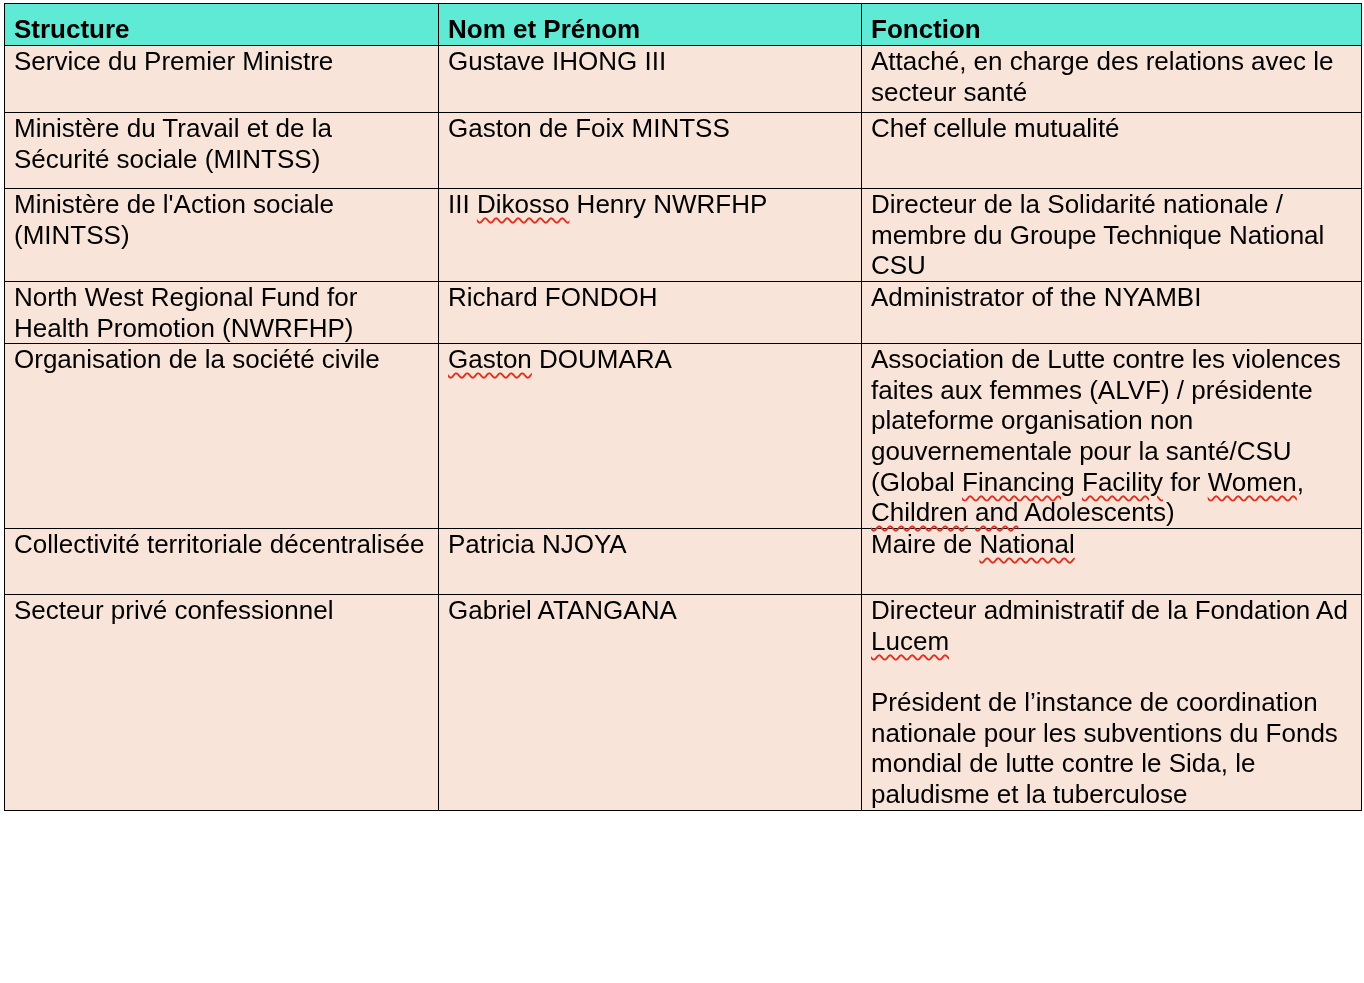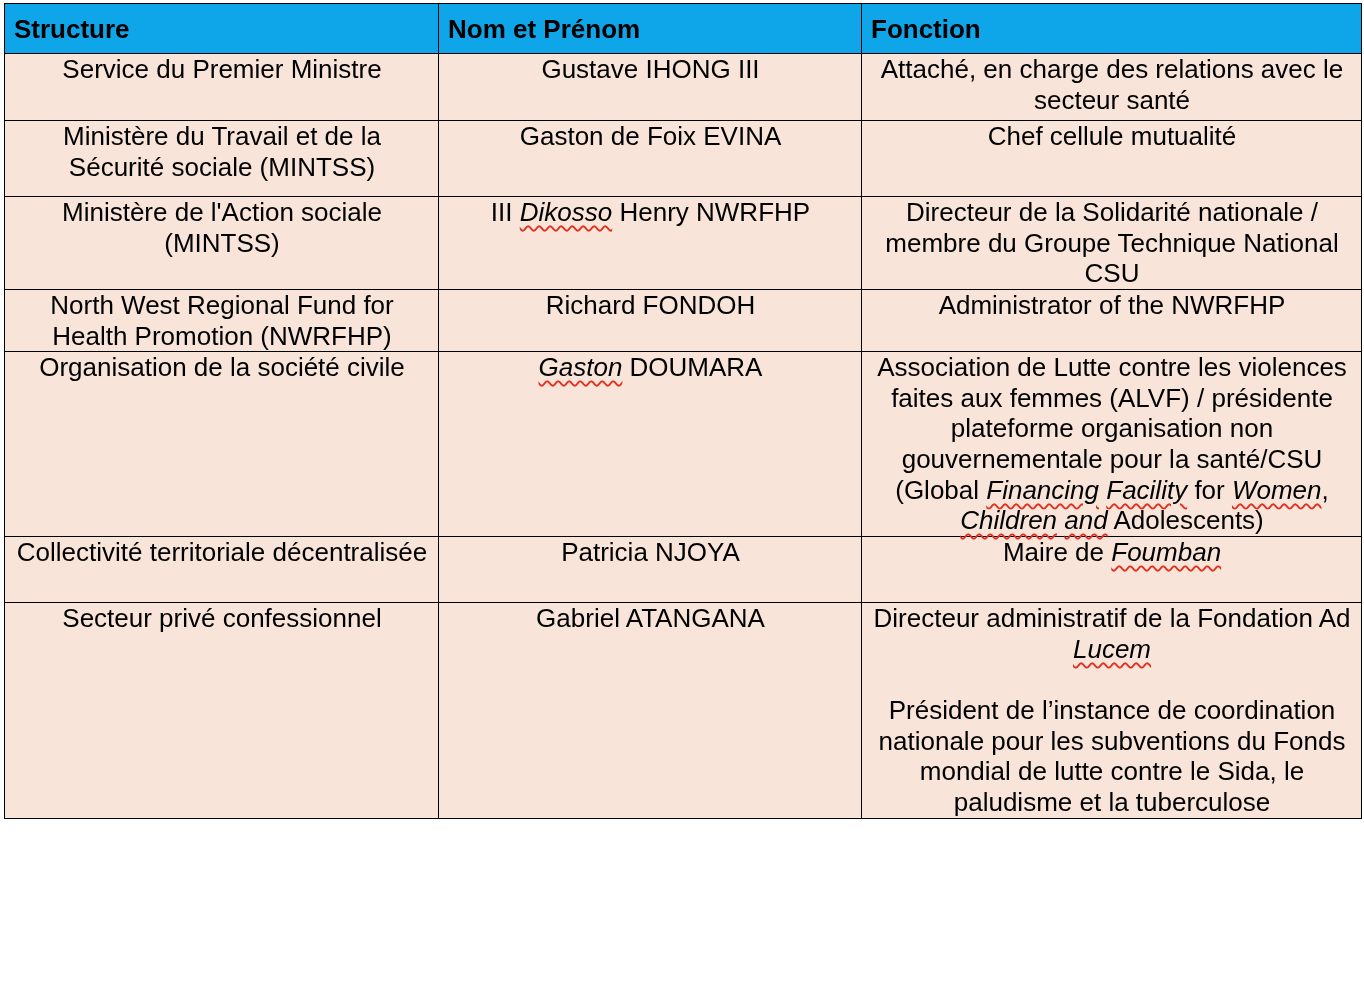--- a/index.html
+++ b/index.html
@@ -17,28 +17,28 @@
     table.members col.c1 { width: 434px; }
     table.members col.c2 { width: 423px; }
     table.members col.c3 { width: 500px; }
     table.members th, table.members td {
       border: 1.5px solid #000;
       vertical-align: top;
       text-align: left;
       padding: 0 8px 0 9px;
     }
     table.members th {
-      background: #0ea5e9;
+      background: #5eead4;
       font-weight: bold;
       height: 41px;
       vertical-align: bottom;
-      padding-bottom: 8px;
+      padding-bottom: 0;
     }
-    table.members td { background: #f8e4d8; text-align: center; }
-    .sp { text-decoration: underline wavy #e03020; text-decoration-thickness: 1.5px; text-underline-offset: 4px; font-style: italic; }
+    table.members td { background: #f8e4d8; }
+    .sp { text-decoration: underline wavy #e03020; text-decoration-thickness: 1.5px; text-underline-offset: 4px; }
     .gap { height: 30.6px; }
   </style>
 </head>
 <body>
 
 <table class="members">
   <colgroup>
       <col class="c1">
       <col class="c2">
       <col class="c3">
@@ -51,42 +51,42 @@
     </tr>
   </thead>
   <tbody>
     <tr style="height:67px">
       <td>Service du Premier Ministre</td>
       <td>Gustave IHONG III</td>
       <td>Attaché, en charge des relations avec le secteur santé</td>
     </tr>
     <tr style="height:76px">
       <td>Ministère du Travail et de la Sécurité sociale (MINTSS)</td>
-      <td>Gaston de Foix EVINA</td>
+      <td>Gaston de Foix MINTSS</td>
       <td>Chef cellule mutualité</td>
     </tr>
     <tr style="height:93px">
       <td>Ministère de l'Action sociale (MINTSS)</td>
       <td><span>III </span><span class="sp">Dikosso</span><span> Henry NWRFHP</span></td>
       <td>Directeur de la Solidarité nationale / membre du Groupe Technique National CSU</td>
     </tr>
     <tr style="height:57px">
       <td>North West Regional Fund for Health Promotion (NWRFHP)</td>
       <td>Richard FONDOH</td>
-      <td>Administrator of the NWRFHP</td>
+      <td>Administrator of the NYAMBI</td>
     </tr>
     <tr style="height:185px">
       <td>Organisation de la société civile</td>
       <td><span class="sp">Gaston</span><span> DOUMARA</span></td>
       <td><span>Association de Lutte contre les violences faites aux femmes (ALVF) / présidente plateforme organisation non gouvernementale pour la santé/CSU (Global </span><span class="sp">Financing</span><span> </span><span class="sp">Facility</span><span> for </span><span class="sp">Women</span><span>, </span><span class="sp">Children</span><span> </span><span class="sp">and</span><span> Adolescents)</span></td>
     </tr>
     <tr style="height:66px">
       <td>Collectivité territoriale décentralisée</td>
       <td>Patricia NJOYA</td>
-      <td><span>Maire de </span><span class="sp">Foumban</span></td>
+      <td><span>Maire de </span><span class="sp">National</span></td>
     </tr>
     <tr style="height:216px">
       <td>Secteur privé confessionnel</td>
       <td>Gabriel ATANGANA</td>
       <td>
         <div><span>Directeur administratif de la Fondation Ad </span><span class="sp">Lucem</span></div>
         <div class="gap"></div>
         <div>Président de l’instance de coordination nationale pour les subventions du Fonds mondial de lutte contre le Sida, le paludisme et la tuberculose</div>
       </td>
     </tr>

